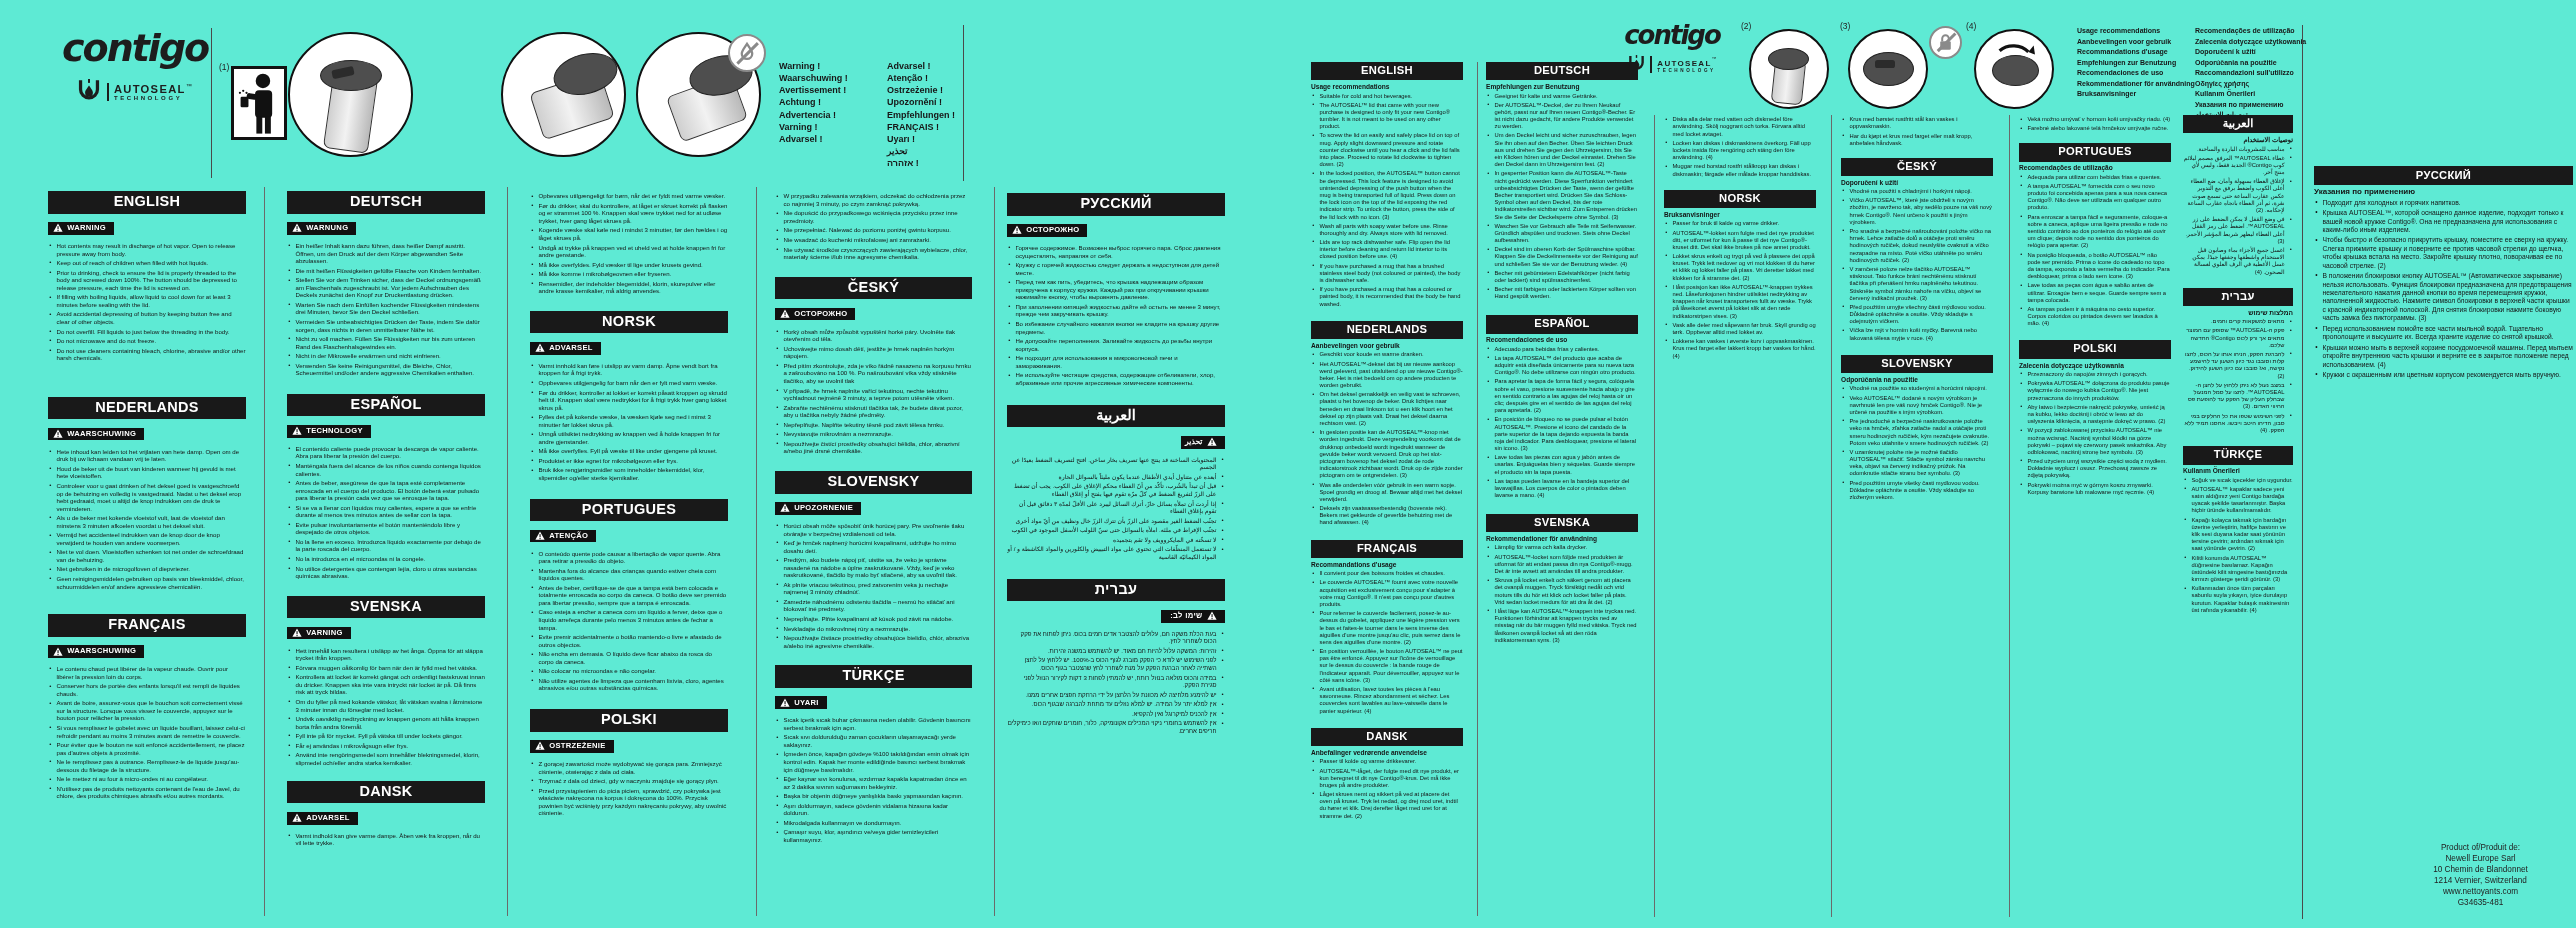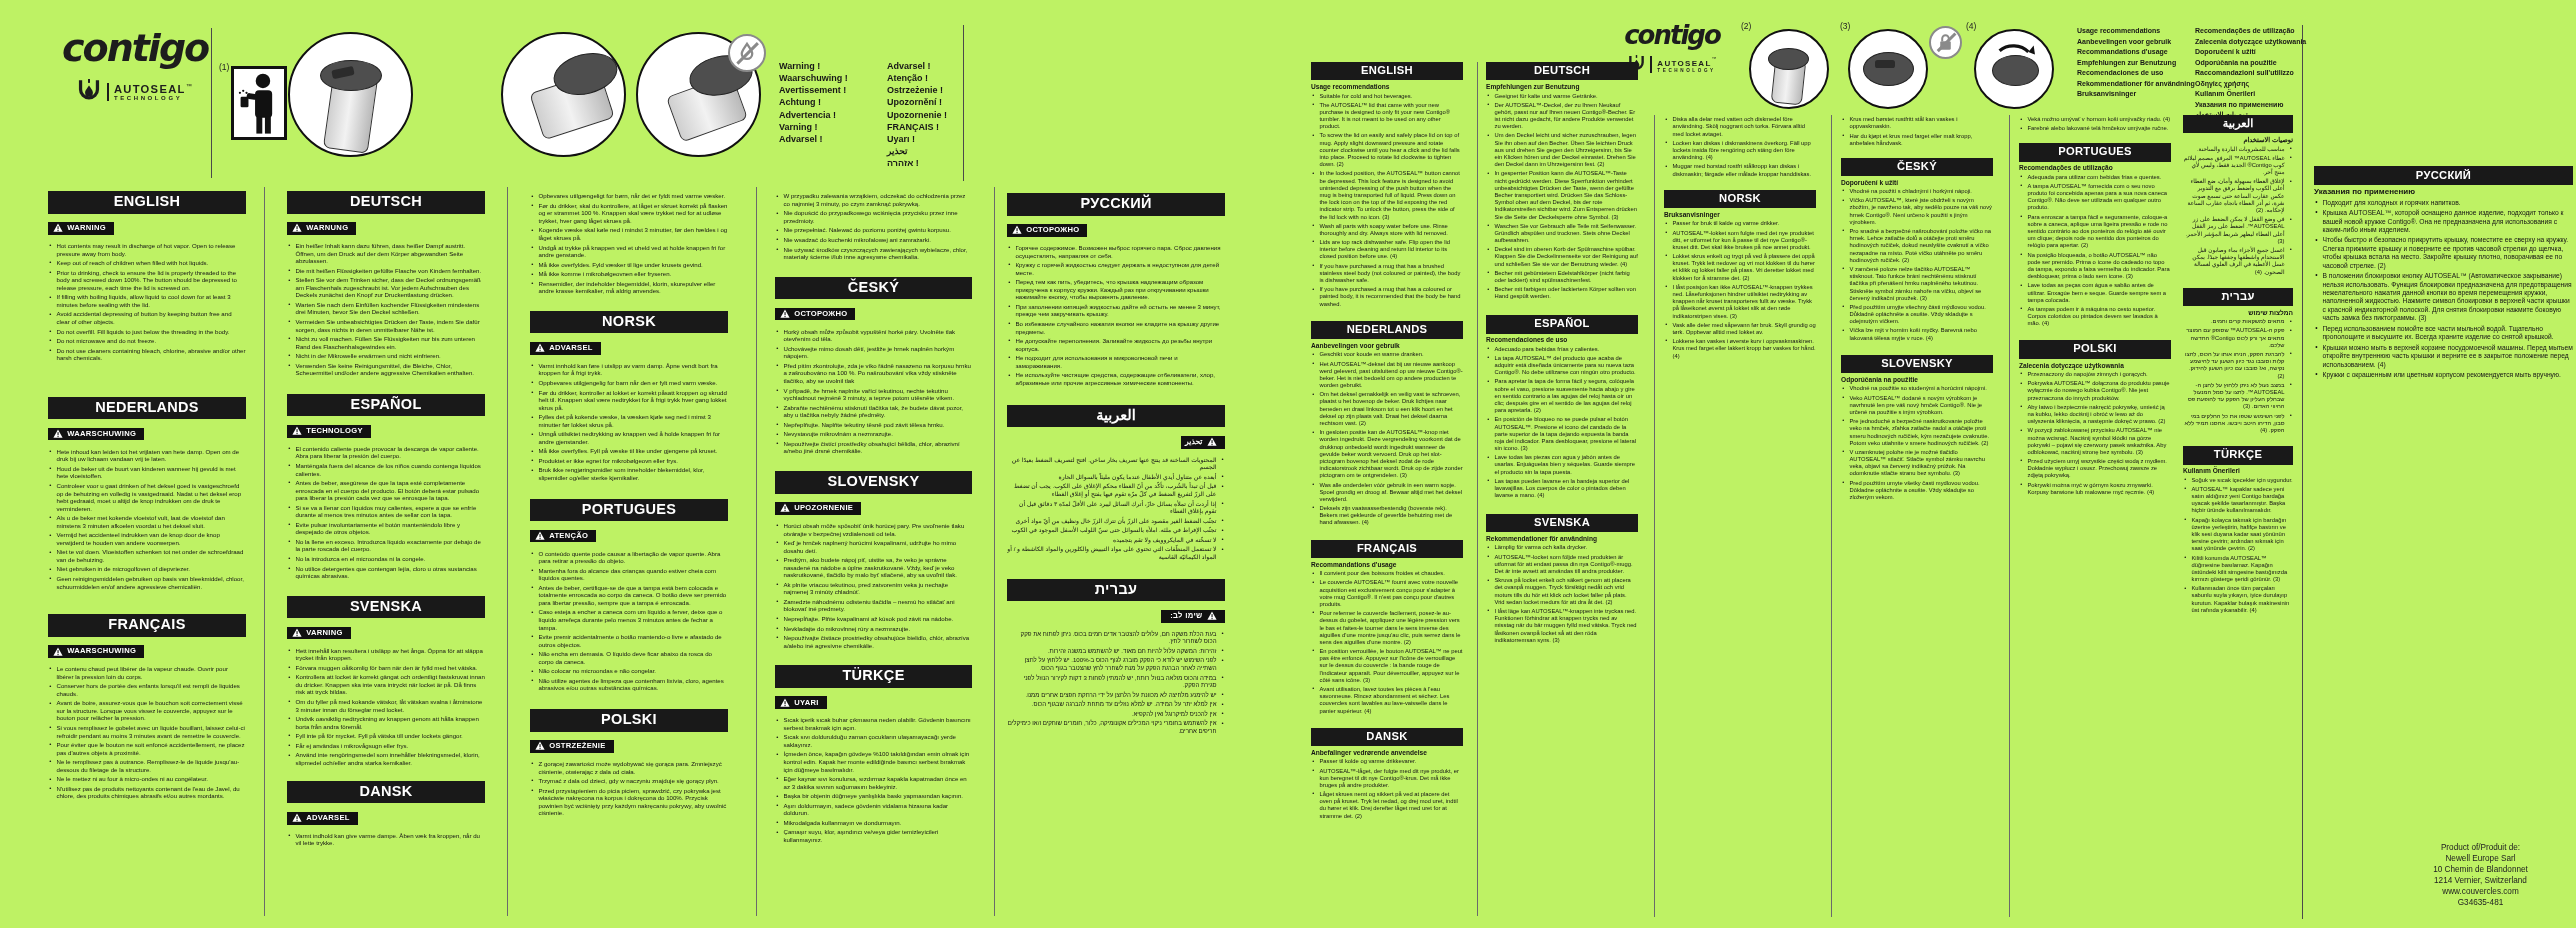--- a/index.html
+++ b/index.html
@@ -1,16 +1,16 @@
 <!DOCTYPE html>
 <html style="font-size:10.5px"><head>
 <meta charset="utf-8">
 <style>
   html,body{margin:0;padding:0;background:#e8e8e8;}
-  .sheet{position:relative;width:2576px;height:929px;background:#bef264;overflow:hidden;
+  .sheet{position:relative;width:2576px;height:929px;background:#5eead4;overflow:hidden;
          font-family:"Liberation Sans",sans-serif;color:#141414;}
   .vrule{position:absolute;width:1.3px;background:#4a4a4a;}
   .hair{position:absolute;width:1px;background:#6a6a6a;}
   
   .logo-block{position:absolute;text-align:center;}
   .brand{font-family:"DejaVu Sans",sans-serif;font-style:italic;font-weight:800;letter-spacing:-2px;color:#1d1d1d;}
   .as-lockup{display:flex;align-items:center;justify-content:center;gap:5.3px;margin-top:9.2px;}
   .as-text{text-align:left;border-left:2px solid #1d1d1d;padding-left:5.3px;}
   .as-word{font-weight:800;letter-spacing:1.3px;color:#1d1d1d;}
   .as-sub{font-weight:600;letter-spacing:2.6px;color:#1d1d1d;}
@@ -114,21 +114,21 @@
         <div>Achtung !</div>
         <div>Advertencia !</div>
         <div>Varning !</div>
         <div>Advarsel !</div>
       </div>
     <div class="warn-list" style="left:887px;top:60px;">
         <div>Advarsel !</div>
         <div>Atenção !</div>
         <div>Ostrzeżenie !</div>
         <div>Upozornění !</div>
-        <div>Upozornenie !</div>
+        <div>Empfehlungen !</div>
         <div>FRANÇAIS !</div>
         <div>Uyarı !</div>
         <div>تحذير</div>
         <div>אזהרה !</div>
       </div>
 
     <div class="vrule" style="left:963px;top:25px;height:156px;"></div>
 
     <div class="hair" style="left:264px;top:187px;height:729px;"></div>
     <div class="hair" style="left:507px;top:187px;height:729px;"></div>
@@ -707,18 +707,18 @@
           <li>Крышки можно мыть в верхней корзине посудомоечной машины. Перед мытьем откройте внутреннюю часть крышки и верните ее в закрытое положение перед использованием. (4)</li>
           <li>Кружки с окрашенным или цветным корпусом рекомендуется мыть вручную.</li>
         </ul>
       </div>
 
     <div class="address" style="left:2392px;top:842px;width:177px;">
         <div>Product of/Produit de:</div>
         <div>Newell Europe Sarl</div>
         <div>10 Chemin de Blandonnet</div>
         <div>1214 Vernier, Switzerland</div>
-        <div>www.couvercles.com</div>
+        <div>www.nettoyants.com</div>
         <div>G34635-481</div>
       </div>
   </div>
 </div>
 
 
 </body></html>

